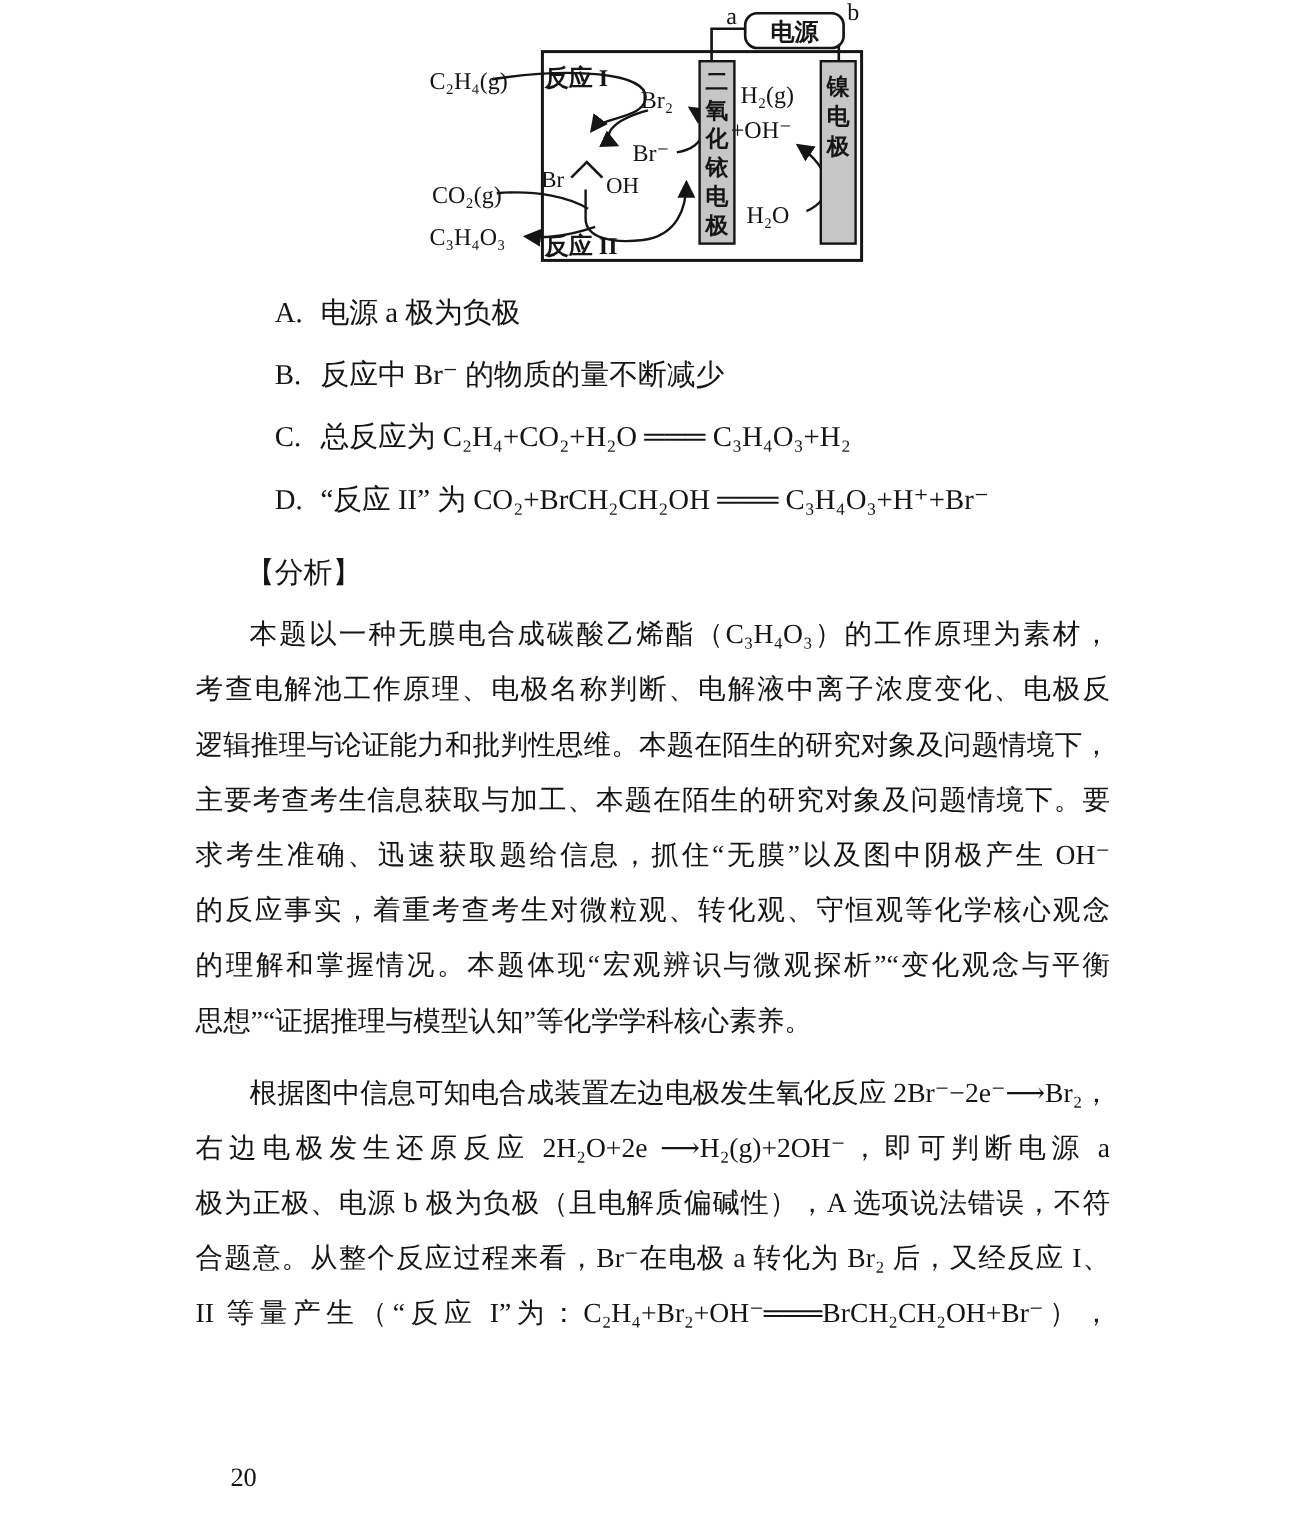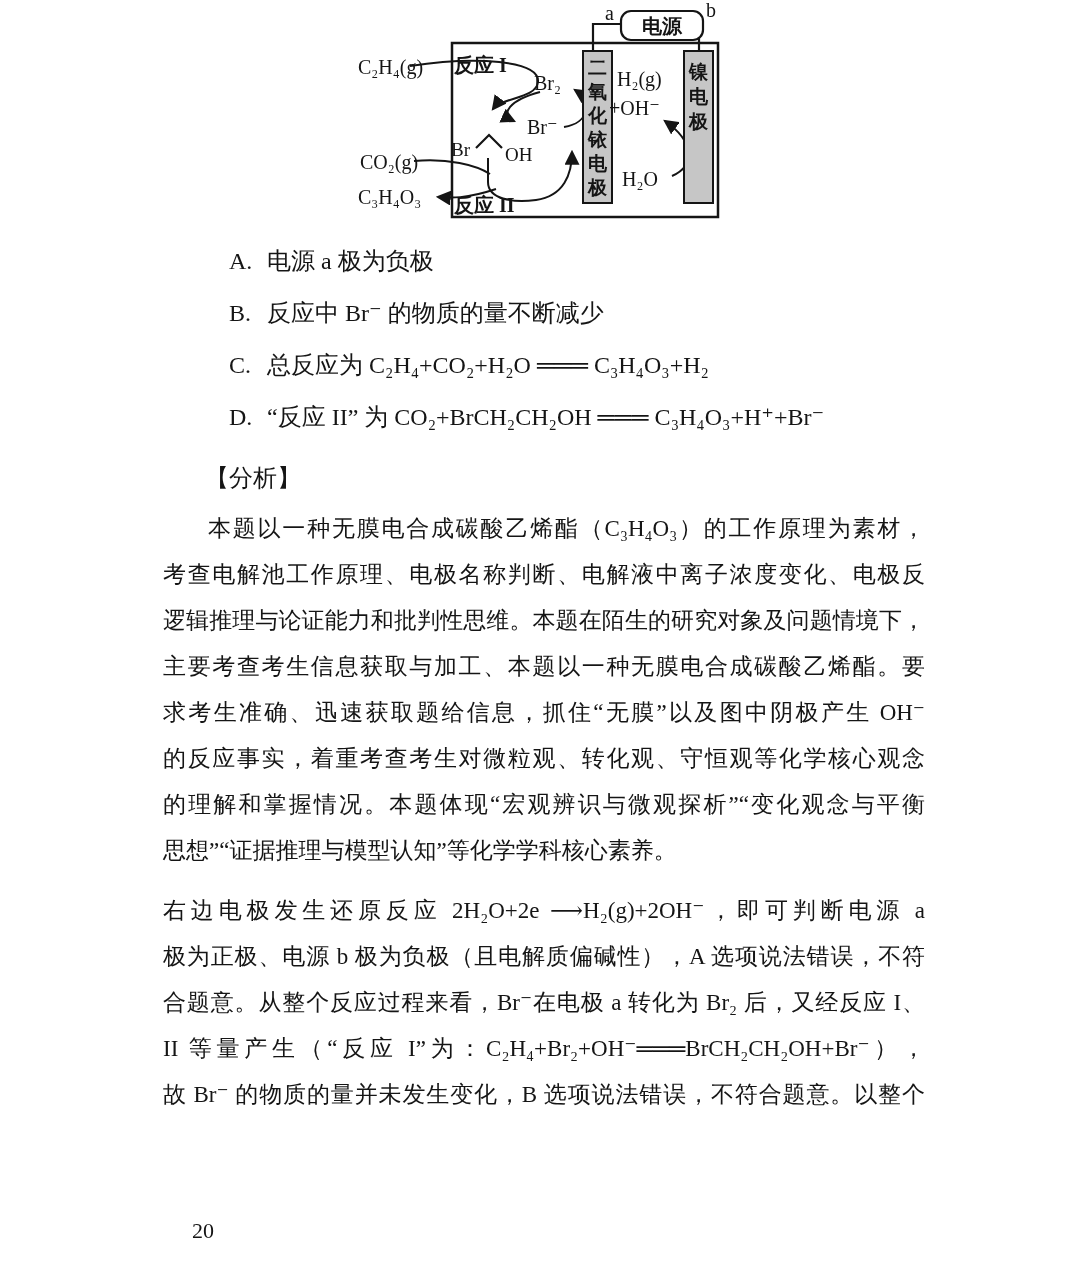--- a/index.html
+++ b/index.html
@@ -164,30 +164,30 @@
     </div>
   </div>
 
 
   <div class="analysis-heading">【分析】</div>
 
   <div class="para">
     <div class="body-line indent">本题以一种无膜电合成碳酸乙烯酯（C₃H₄O₃）的工作原理为素材，</div>
     <div class="body-line">考查电解池工作原理、电极名称判断、电解液中离子浓度变化、电极反</div>
     <div class="body-line">逻辑推理与论证能力和批判性思维。本题在陌生的研究对象及问题情境下，</div>
-    <div class="body-line">主要考查考生信息获取与加工、本题以一种无膜电合成碳酸乙烯酯。要</div>
+    <div class="body-line">主要考查考生信息获取与加工、本题在陌生的研究对象及问题情境下。要</div>
     <div class="body-line">求考生准确、迅速获取题给信息，抓住“无膜”以及图中阴极产生 OH⁻</div>
     <div class="body-line">的反应事实，着重考查考生对微粒观、转化观、守恒观等化学核心观念</div>
     <div class="body-line">的理解和掌握情况。本题体现“宏观辨识与微观探析”“变化观念与平衡</div>
     <div class="body-line last">思想”“证据推理与模型认知”等化学学科核心素养。</div>
   </div>
 
   <div class="para second">
+    <div class="body-line indent">根据图中信息可知电合成装置左边电极发生氧化反应 2Br⁻−2e⁻⟶Br₂，</div>
     <div class="body-line">右边电极发生还原反应 2H₂O+2e ⟶H₂(g)+2OH⁻，即可判断电源 a</div>
     <div class="body-line">极为正极、电源 b 极为负极（且电解质偏碱性），A 选项说法错误，不符</div>
     <div class="body-line">合题意。从整个反应过程来看，Br⁻在电极 a 转化为 Br₂ 后，又经反应 I、</div>
     <div class="body-line">II 等量产生（“反应 I”为：C₂H₄+Br₂+OH⁻═══BrCH₂CH₂OH+Br⁻），</div>
-    <div class="body-line">故 Br⁻ 的物质的量并未发生变化，B 选项说法错误，不符合题意。以整个</div>
   </div>
 
   <div class="page-number">20</div>
 
 </div>
 
 </body></html>

